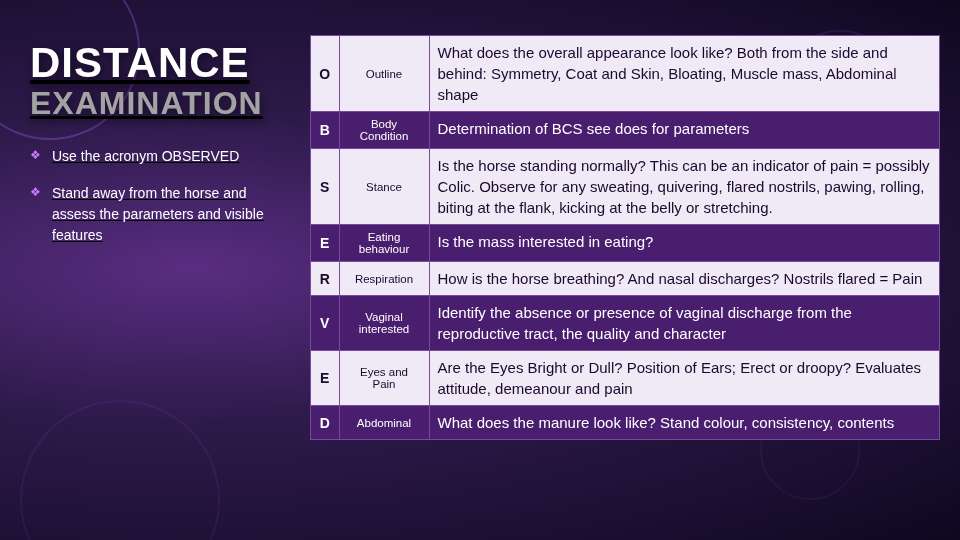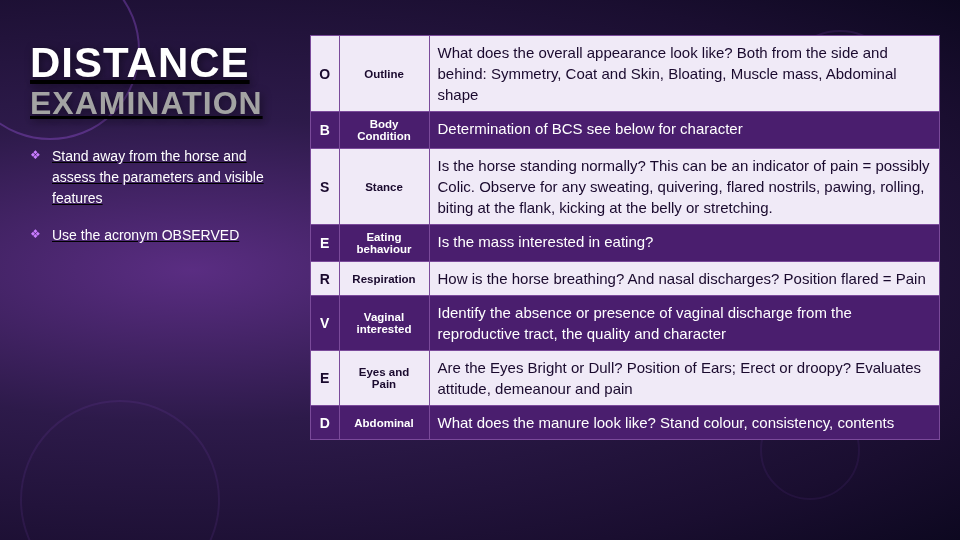--- a/index.html
+++ b/index.html
@@ -145,21 +145,21 @@
     .col-letter {
       width: 28px;
       font-weight: 900;
       font-size: 14px;
       text-align: center;
       vertical-align: middle;
     }
 
     .col-term {
       width: 90px;
-      font-weight: bold;
+      font-weight: normal;
       text-align: center;
       vertical-align: middle;
     }
 
     .col-desc {
       font-size: 15px;
       line-height: 1.4;
     }
   </style>
 </head>
@@ -169,53 +169,53 @@
 <div class="circle circle-1"></div>
 <div class="circle circle-2"></div>
 <div class="circle circle-3"></div>
 <div class="circle circle-4"></div>
 
 <div class="content">
   <div class="left-panel">
     <div class="title-main">DISTANCE</div>
     <div class="title-sub">EXAMINATION</div>
     <ul class="bullet-list">
+      <li>Use the acronym OBSERVED</li>
       <li>Stand away from the horse and assess the parameters and visible features</li>
-      <li>Use the acronym OBSERVED</li>
     </ul>
   </div>
 
   <div class="right-panel">
     <div class="table-wrapper">
       <table>
         <tbody id="table-body">
         <tr class="row-light">
               <td class="col-letter">O</td>
               <td class="col-term">Outline</td>
               <td class="col-desc">What does the overall appearance look like? Both from the side and behind: Symmetry, Coat and Skin, Bloating, Muscle mass, Abdominal shape</td>
             </tr>
             <tr class="row-dark">
               <td class="col-letter">B</td>
               <td class="col-term">Body Condition</td>
-              <td class="col-desc">Determination of BCS see below for character</td>
+              <td class="col-desc">Determination of BCS see does for parameters</td>
             </tr>
             <tr class="row-light">
               <td class="col-letter">S</td>
               <td class="col-term">Stance</td>
               <td class="col-desc">Is the horse standing normally? This can be an indicator of pain = possibly Colic. Observe for any sweating, quivering, flared nostrils, pawing, rolling, biting at the flank, kicking at the belly or stretching.</td>
             </tr>
             <tr class="row-dark">
               <td class="col-letter">E</td>
               <td class="col-term">Eating behaviour</td>
               <td class="col-desc">Is the mass interested in eating?</td>
             </tr>
             <tr class="row-light">
               <td class="col-letter">R</td>
               <td class="col-term">Respiration</td>
-              <td class="col-desc">How is the horse breathing? And nasal discharges? Position flared = Pain</td>
+              <td class="col-desc">How is the horse breathing? And nasal discharges? Nostrils flared = Pain</td>
             </tr>
             <tr class="row-dark">
               <td class="col-letter">V</td>
               <td class="col-term">Vaginal interested</td>
               <td class="col-desc">Identify the absence or presence of vaginal discharge from the reproductive tract, the quality and character</td>
             </tr>
             <tr class="row-light">
               <td class="col-letter">E</td>
               <td class="col-term">Eyes and Pain</td>
               <td class="col-desc">Are the Eyes Bright or Dull? Position of Ears; Erect or droopy? Evaluates attitude, demeanour and pain</td>

